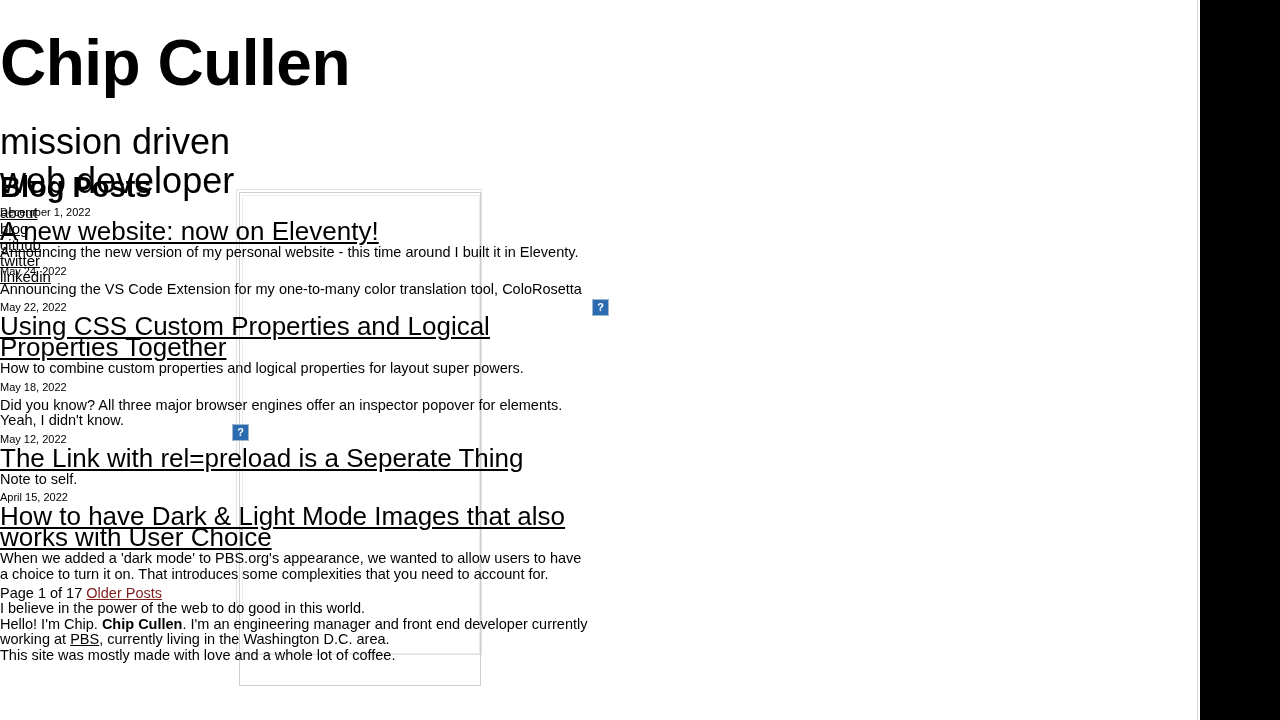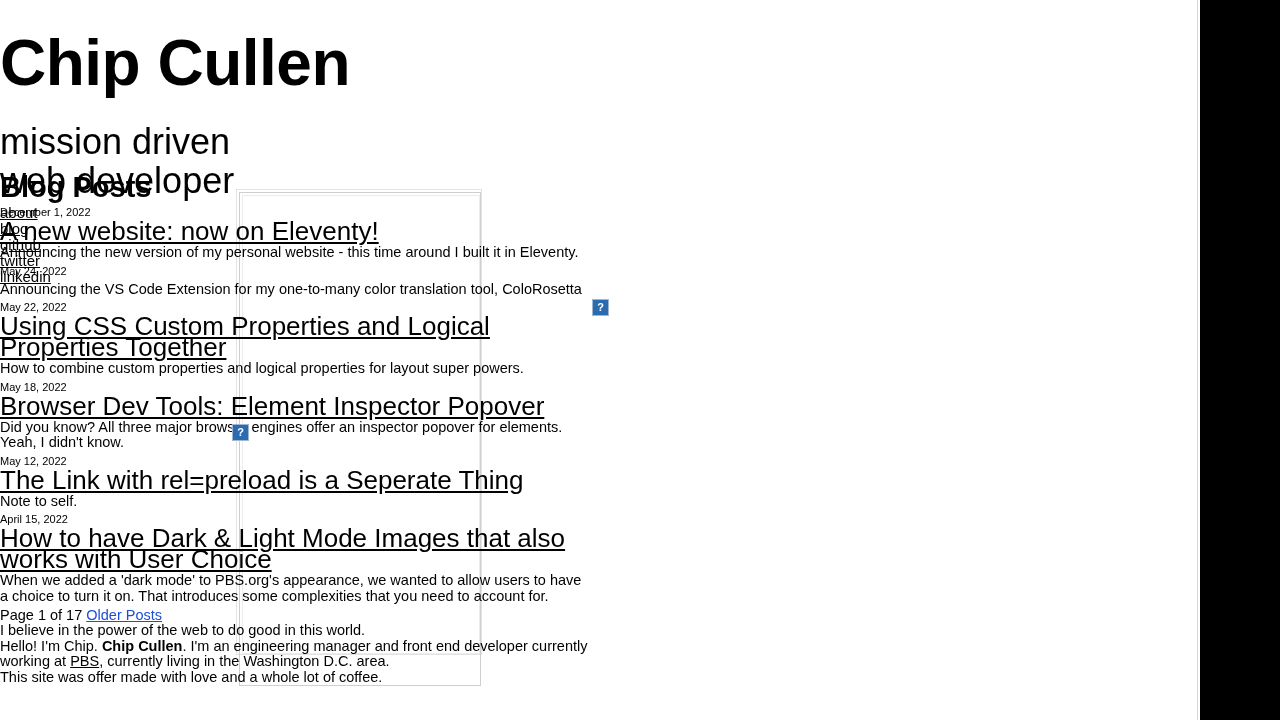--- a/index.html
+++ b/index.html
@@ -132,21 +132,21 @@
     line-height: 15.5px;
     margin: 3px 0 0 0;
   }
 
   #pagination {
     font-size: 14.5px;
     line-height: 16px;
     margin: 3px 0 0 0;
   }
   #pagination a {
-    color: #1d4ed8;
+    color: #7f1d1d;
     text-decoration: underline;
   }
 
   #bio {
     font-size: 14.5px;
     line-height: 15.5px;
     margin: 0;
   }
   #bio p { margin: 0; }
   #bio a { color: #000; text-decoration: underline; }
@@ -204,42 +204,41 @@
     </div>
 
     <div class="post">
       <p class="post-date">May 22, 2022</p>
       <p class="post-title"><a href="#">Using CSS Custom Properties and Logical Properties Together</a></p>
       <p class="post-excerpt">How to combine custom properties and logical properties for layout super powers.</p>
     </div>
 
     <div class="post">
       <p class="post-date">May 18, 2022</p>
-      <p class="post-title"><a href="#">Browser Dev Tools: Element Inspector Popover</a></p>
       <p class="post-excerpt">Did you know? All three major browser engines offer an inspector popover for elements. Yeah, I didn't know.</p>
     </div>
 
     <div class="post">
       <p class="post-date">May 12, 2022</p>
       <p class="post-title"><a href="#">The Link with rel=preload is a Seperate Thing</a></p>
       <p class="post-excerpt">Note to self.</p>
     </div>
 
     <div class="post">
       <p class="post-date">April 15, 2022</p>
       <p class="post-title"><a href="#">How to have Dark &amp; Light Mode Images that also works with User Choice</a></p>
       <p class="post-excerpt">When we added a 'dark mode' to PBS.org's appearance, we wanted to allow users to have a choice to turn it on. That introduces some complexities that you need to account for.</p>
     </div>
 
     <p id="pagination"><span>Page 1 of 17</span> <a href="#">Older Posts</a></p>
 
     <div id="bio">
       <p>I believe in the power of the web to do good in this world.</p>
       <p><span>Hello! I'm Chip. </span><strong>Chip Cullen</strong><span>. I'm an engineering manager and front end developer currently working at </span><a href="#">PBS</a><span>, currently living in the Washington D.C. area.</span></p>
-      <p>This site was offer made with love and a whole lot of coffee.</p>
+      <p>This site was mostly made with love and a whole lot of coffee.</p>
     </div>
 
   </div>
 
   <nav id="site-nav">
     <a href="#">about</a>
     <a href="#">blog</a>
     <a href="#">github</a>
     <a href="#">twitter</a>
     <a href="#">linkedin</a>

